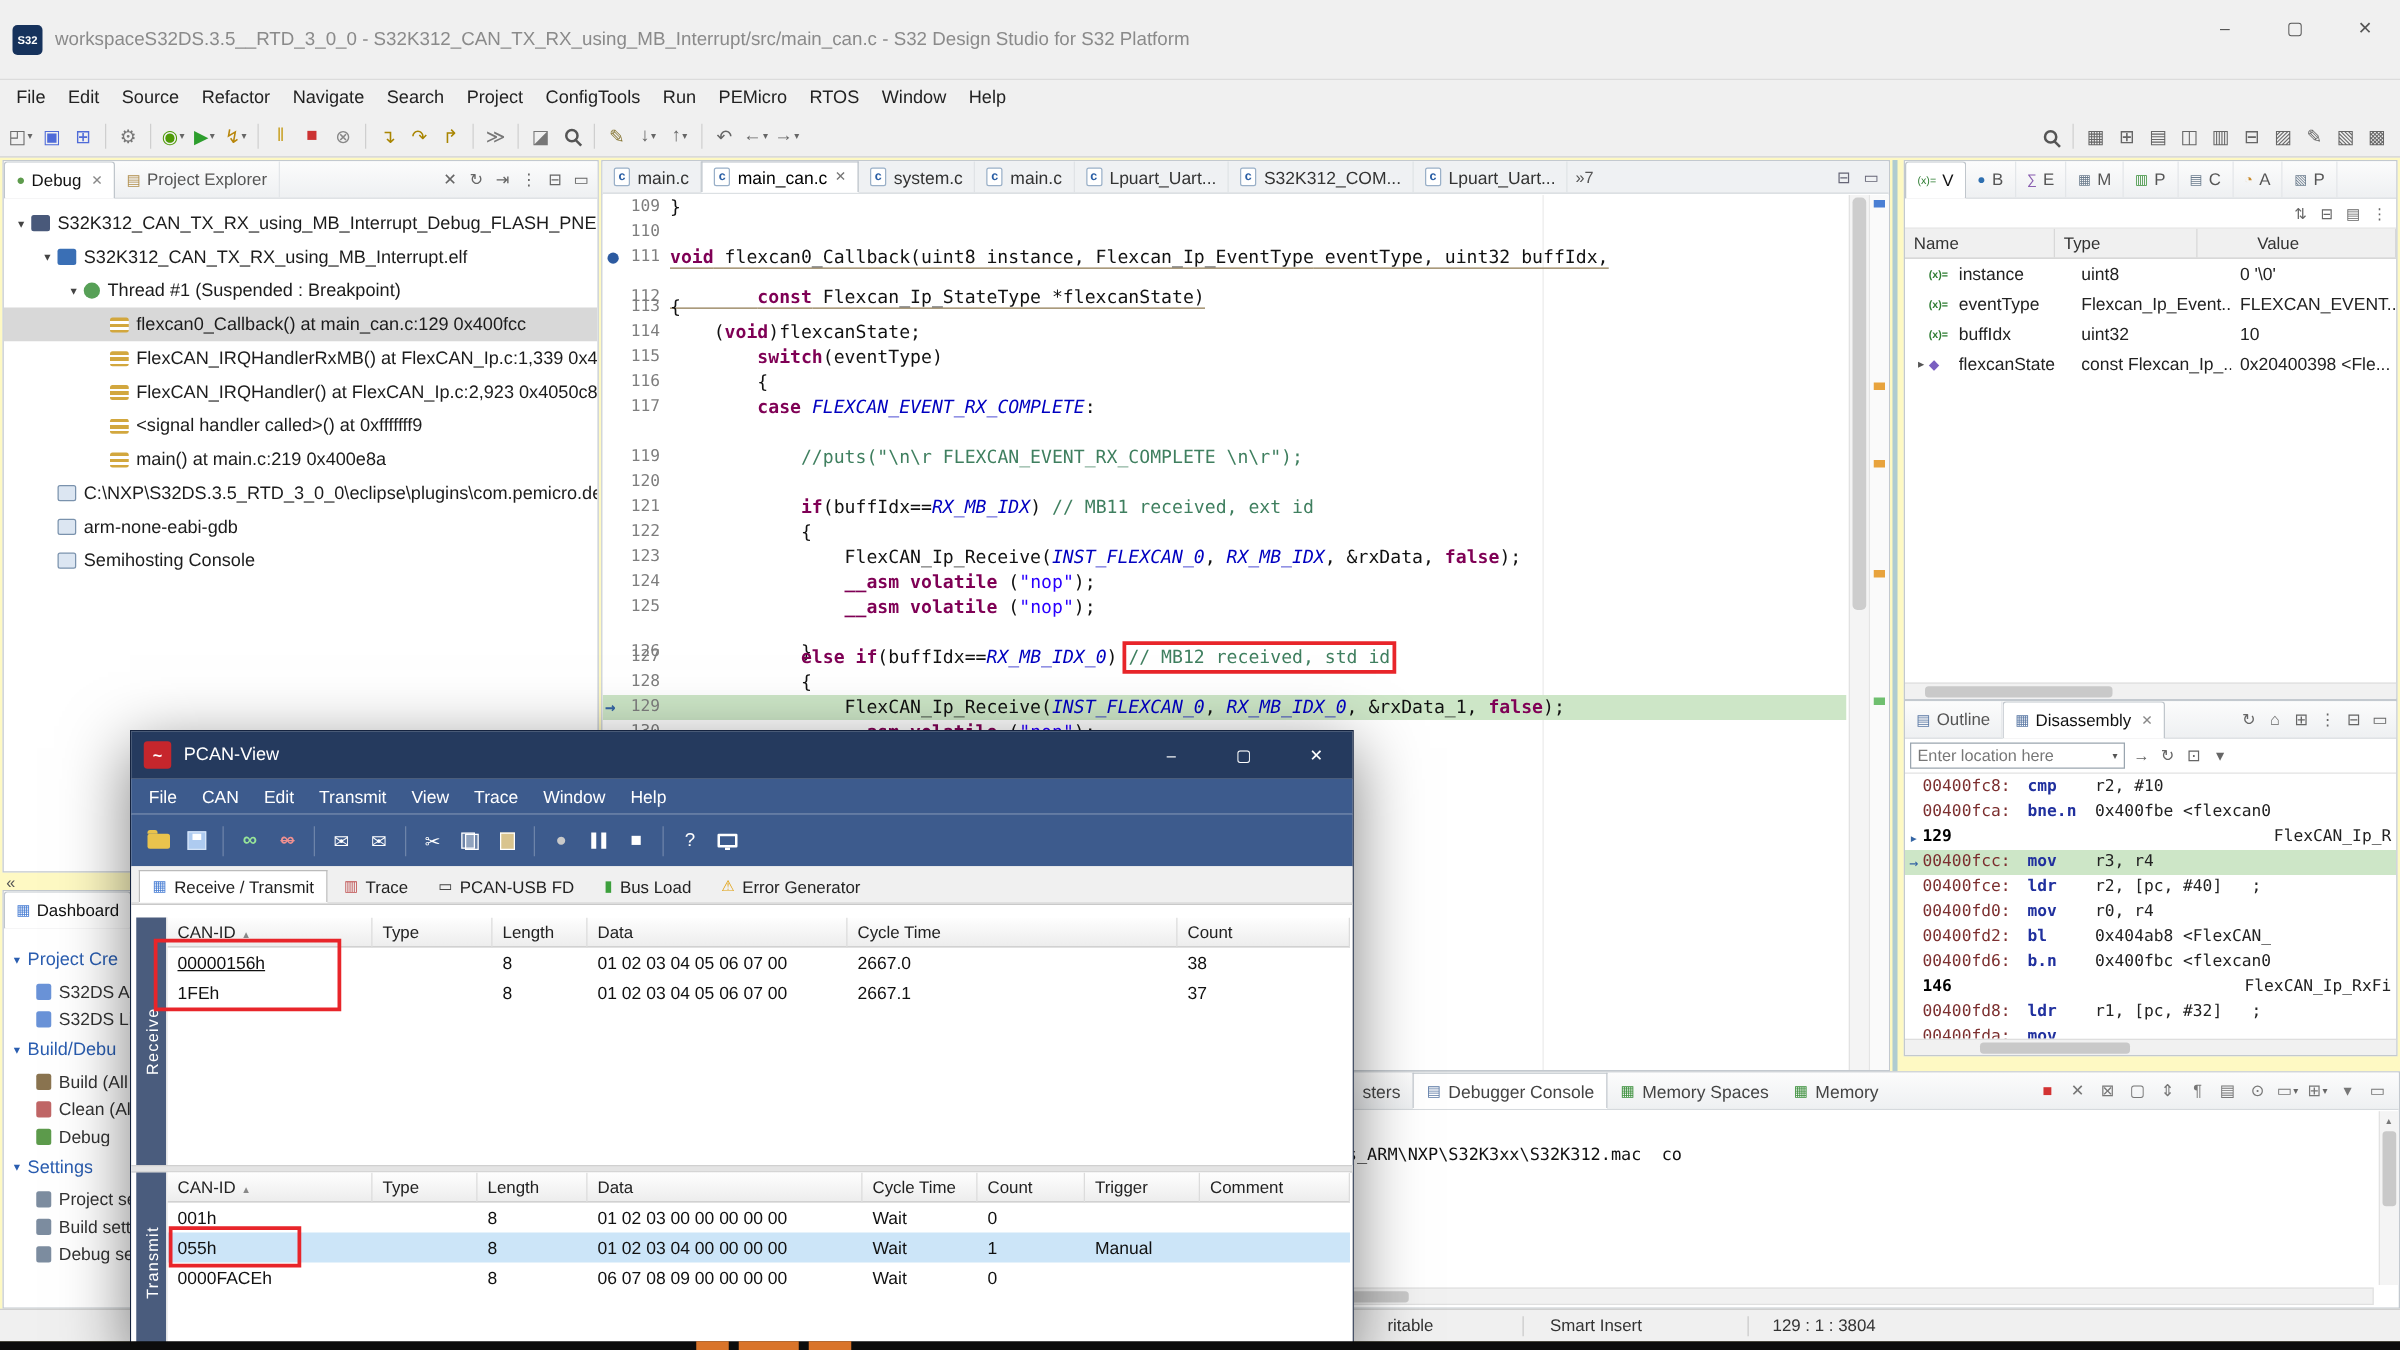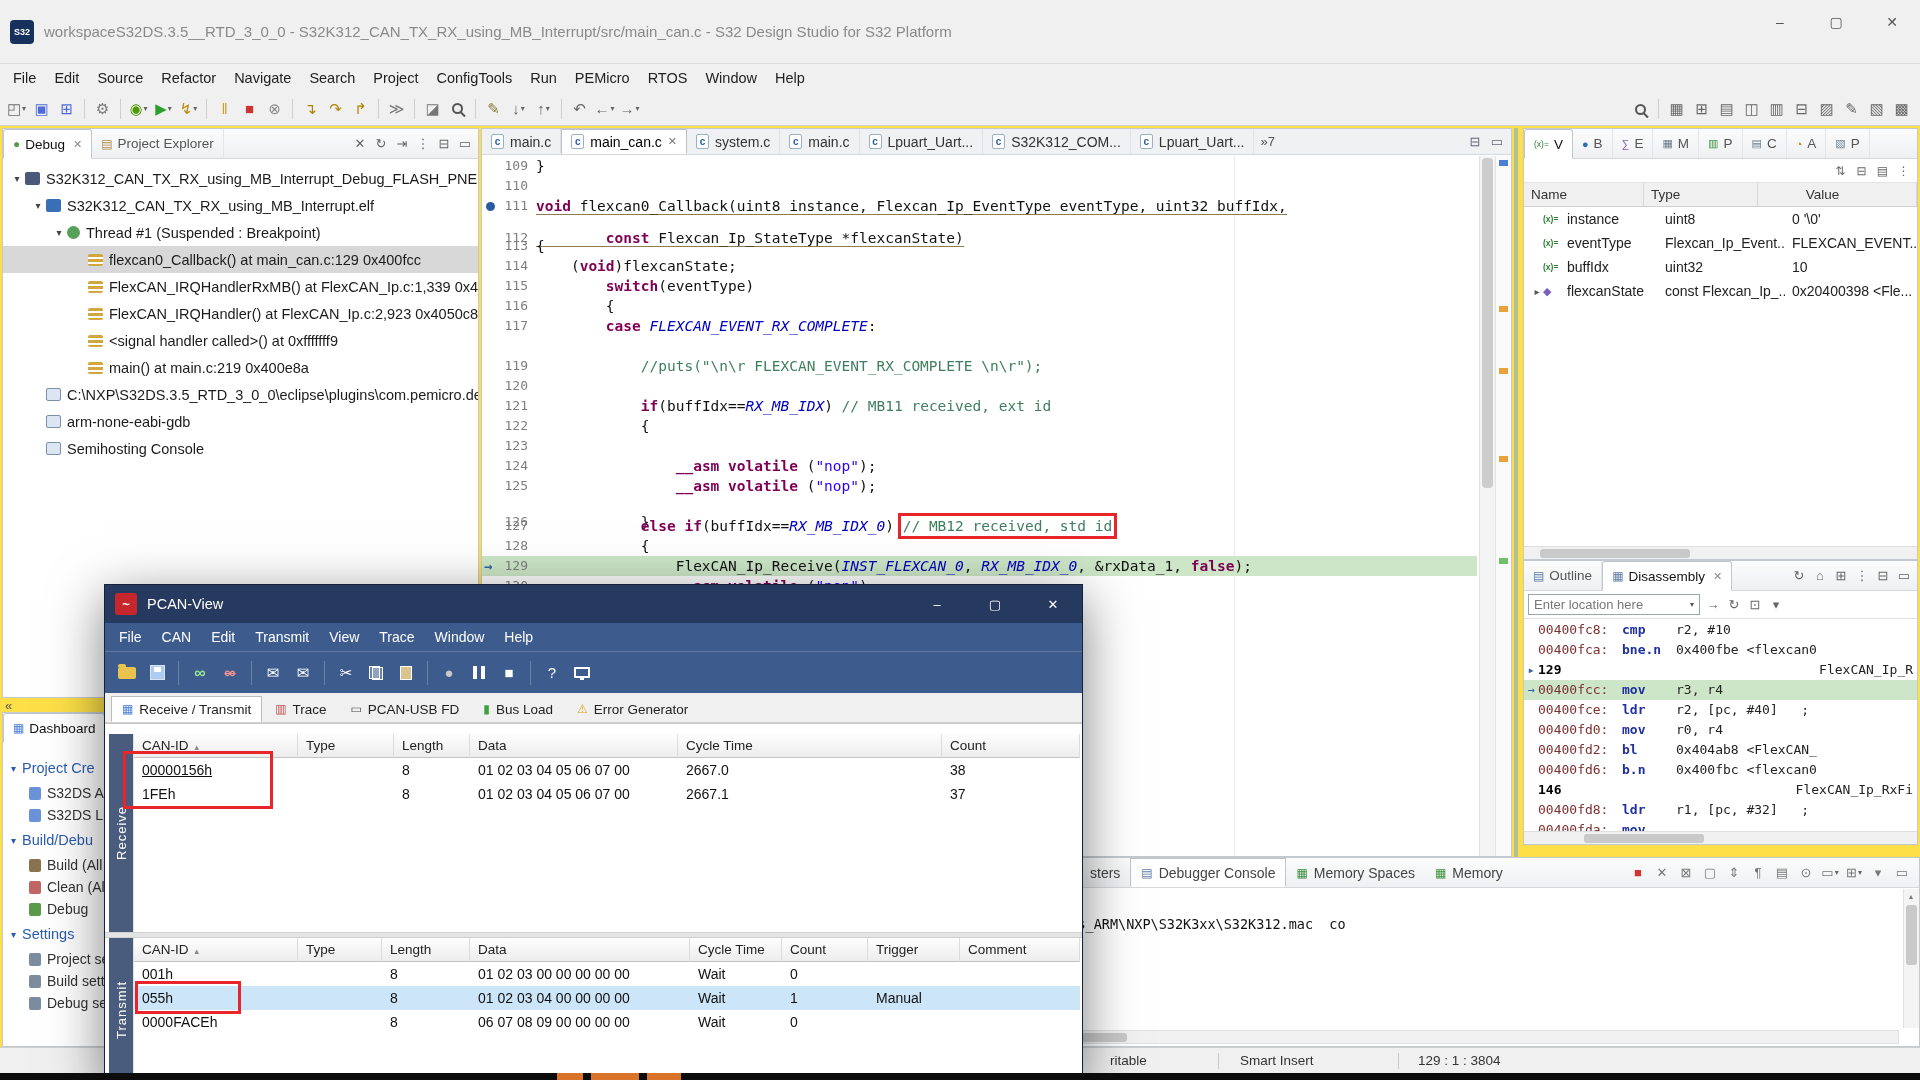--- a/index.html
+++ b/index.html
@@ -1,18 +1,18 @@
 <!DOCTYPE html>
 <html><head>
 <meta charset="utf-8">
 <style>
   *{margin:0;padding:0;box-sizing:border-box}
   html,body{background:#222}
   body{font-family:"Liberation Sans",sans-serif}
-  .screen{position:relative;width:1920px;height:1080px;overflow:hidden;background:#fde047;font-size:14px;color:#222}
+  .screen{position:relative;width:1920px;height:1080px;overflow:hidden;background:#fef9c3;font-size:14px;color:#222}
   .nowrap{white-space:nowrap;overflow:hidden}
 
   
   .titlebar{position:absolute;left:0;top:0;width:100%;height:64px;background:#f0f0f0;border-bottom:1px solid #dcdcdc}
   .app-icon{position:absolute;left:10px;top:20px;width:24px;height:24px;background:#16325c;border-radius:4px;color:#fff;font-size:9px;font-weight:bold;display:flex;align-items:center;justify-content:center}
   .title-text{position:absolute;left:44px;top:0;height:64px;line-height:64px;color:#8a8a8a;font-size:15px;white-space:nowrap}
   .win-controls{position:absolute;right:0;top:0;height:44px;display:flex}
   .win-btn{width:56px;height:44px;display:flex;align-items:center;justify-content:center;color:#555;font-size:14px}
   .menubar{position:absolute;left:0;top:64px;width:100%;height:28px;background:#f0f0f0;display:flex;align-items:center;padding-left:4px}
   .menu-item{padding:0 9px;height:28px;line-height:28px;font-size:14.5px;color:#222}
@@ -438,21 +438,21 @@
         <div class="code-line lu" style="top: 72px;"><span class="ln">112</span><span class="ct"><span class="seg p">        </span><span class="seg k">const</span><span class="seg p"> Flexcan_Ip_StateType *flexcanState)</span></span></div>
         <div class="code-line" style="top: 80px;"><span class="ln">113</span><span class="ct"><span class="seg p">{</span></span></div>
         <div class="code-line" style="top: 100px;"><span class="ln">114</span><span class="ct"><span class="seg p">    (</span><span class="seg k">void</span><span class="seg p">)flexcanState;</span></span></div>
         <div class="code-line" style="top: 120px;"><span class="ln">115</span><span class="ct"><span class="seg p">        </span><span class="seg k">switch</span><span class="seg p">(eventType)</span></span></div>
         <div class="code-line" style="top: 140px;"><span class="ln">116</span><span class="ct"><span class="seg p">        {</span></span></div>
         <div class="code-line" style="top: 160px;"><span class="ln">117</span><span class="ct"><span class="seg p">        </span><span class="seg k">case</span><span class="seg p"> </span><span class="seg m">FLEXCAN_EVENT_RX_COMPLETE</span><span class="seg p">:</span></span></div>
         <div class="code-line" style="top: 200px;"><span class="ln">119</span><span class="ct"><span class="seg p">            </span><span class="seg c">//puts("\n\r FLEXCAN_EVENT_RX_COMPLETE \n\r");</span></span></div>
         <div class="code-line" style="top: 220px;"><span class="ln">120</span><span class="ct"></span></div>
         <div class="code-line" style="top: 240px;"><span class="ln">121</span><span class="ct"><span class="seg p">            </span><span class="seg k">if</span><span class="seg p">(buffIdx==</span><span class="seg m">RX_MB_IDX</span><span class="seg p">) </span><span class="seg c">// MB11 received, ext id</span></span></div>
         <div class="code-line" style="top: 260px;"><span class="ln">122</span><span class="ct"><span class="seg p">            {</span></span></div>
-        <div class="code-line" style="top: 280px;"><span class="ln">123</span></div>
+        <div class="code-line" style="top: 280px;"><span class="ln">123</span><span class="ct"><span class="seg p">                FlexCAN_Ip_Receive(</span><span class="seg m">INST_FLEXCAN_0</span><span class="seg p">, </span><span class="seg m">RX_MB_IDX</span><span class="seg p">, &amp;rxData, </span><span class="seg k">false</span><span class="seg p">);</span></span></div>
         <div class="code-line" style="top: 300px;"><span class="ln">124</span><span class="ct"><span class="seg p">                </span><span class="seg k">__asm</span><span class="seg p"> </span><span class="seg k">volatile</span><span class="seg p"> (</span><span class="seg s">"nop"</span><span class="seg p">);</span></span></div>
         <div class="code-line" style="top: 320px;"><span class="ln">125</span><span class="ct"><span class="seg p">                </span><span class="seg k">__asm</span><span class="seg p"> </span><span class="seg k">volatile</span><span class="seg p"> (</span><span class="seg s">"nop"</span><span class="seg p">);</span></span></div>
         <div class="code-line" style="top: 356px;"><span class="ln">126</span><span class="ct"><span class="seg p">            }</span></span></div>
         <div class="code-line" style="top: 360px;"><span class="ln">127</span><span class="ct"><span class="seg p">            </span><span class="seg k">else</span><span class="seg p"> </span><span class="seg k">if</span><span class="seg p">(buffIdx==</span><span class="seg m">RX_MB_IDX_0</span><span class="seg p">) </span><span class="seg c redbox">// MB12 received, std id</span></span></div>
         <div class="code-line" style="top: 380px;"><span class="ln">128</span><span class="ct"><span class="seg p">            {</span></span></div>
         <div class="code-line cur" style="top: 400px;"><span class="ln">129</span><span class="ip-arrow">→</span><span class="ct"><span class="seg p">                FlexCAN_Ip_Receive(</span><span class="seg m">INST_FLEXCAN_0</span><span class="seg p">, </span><span class="seg m">RX_MB_IDX_0</span><span class="seg p">, &amp;rxData_1, </span><span class="seg k">false</span><span class="seg p">);</span></span></div>
         <div class="code-line" style="top: 420px;"><span class="ln">130</span><span class="ct"><span class="seg p">                </span><span class="seg k">__asm</span><span class="seg p"> </span><span class="seg k">volatile</span><span class="seg p"> (</span><span class="seg s">"nop"</span><span class="seg p">);</span></span></div>
       </div>
     <div class="e-scroll">
         <div class="e-thumb"></div>

